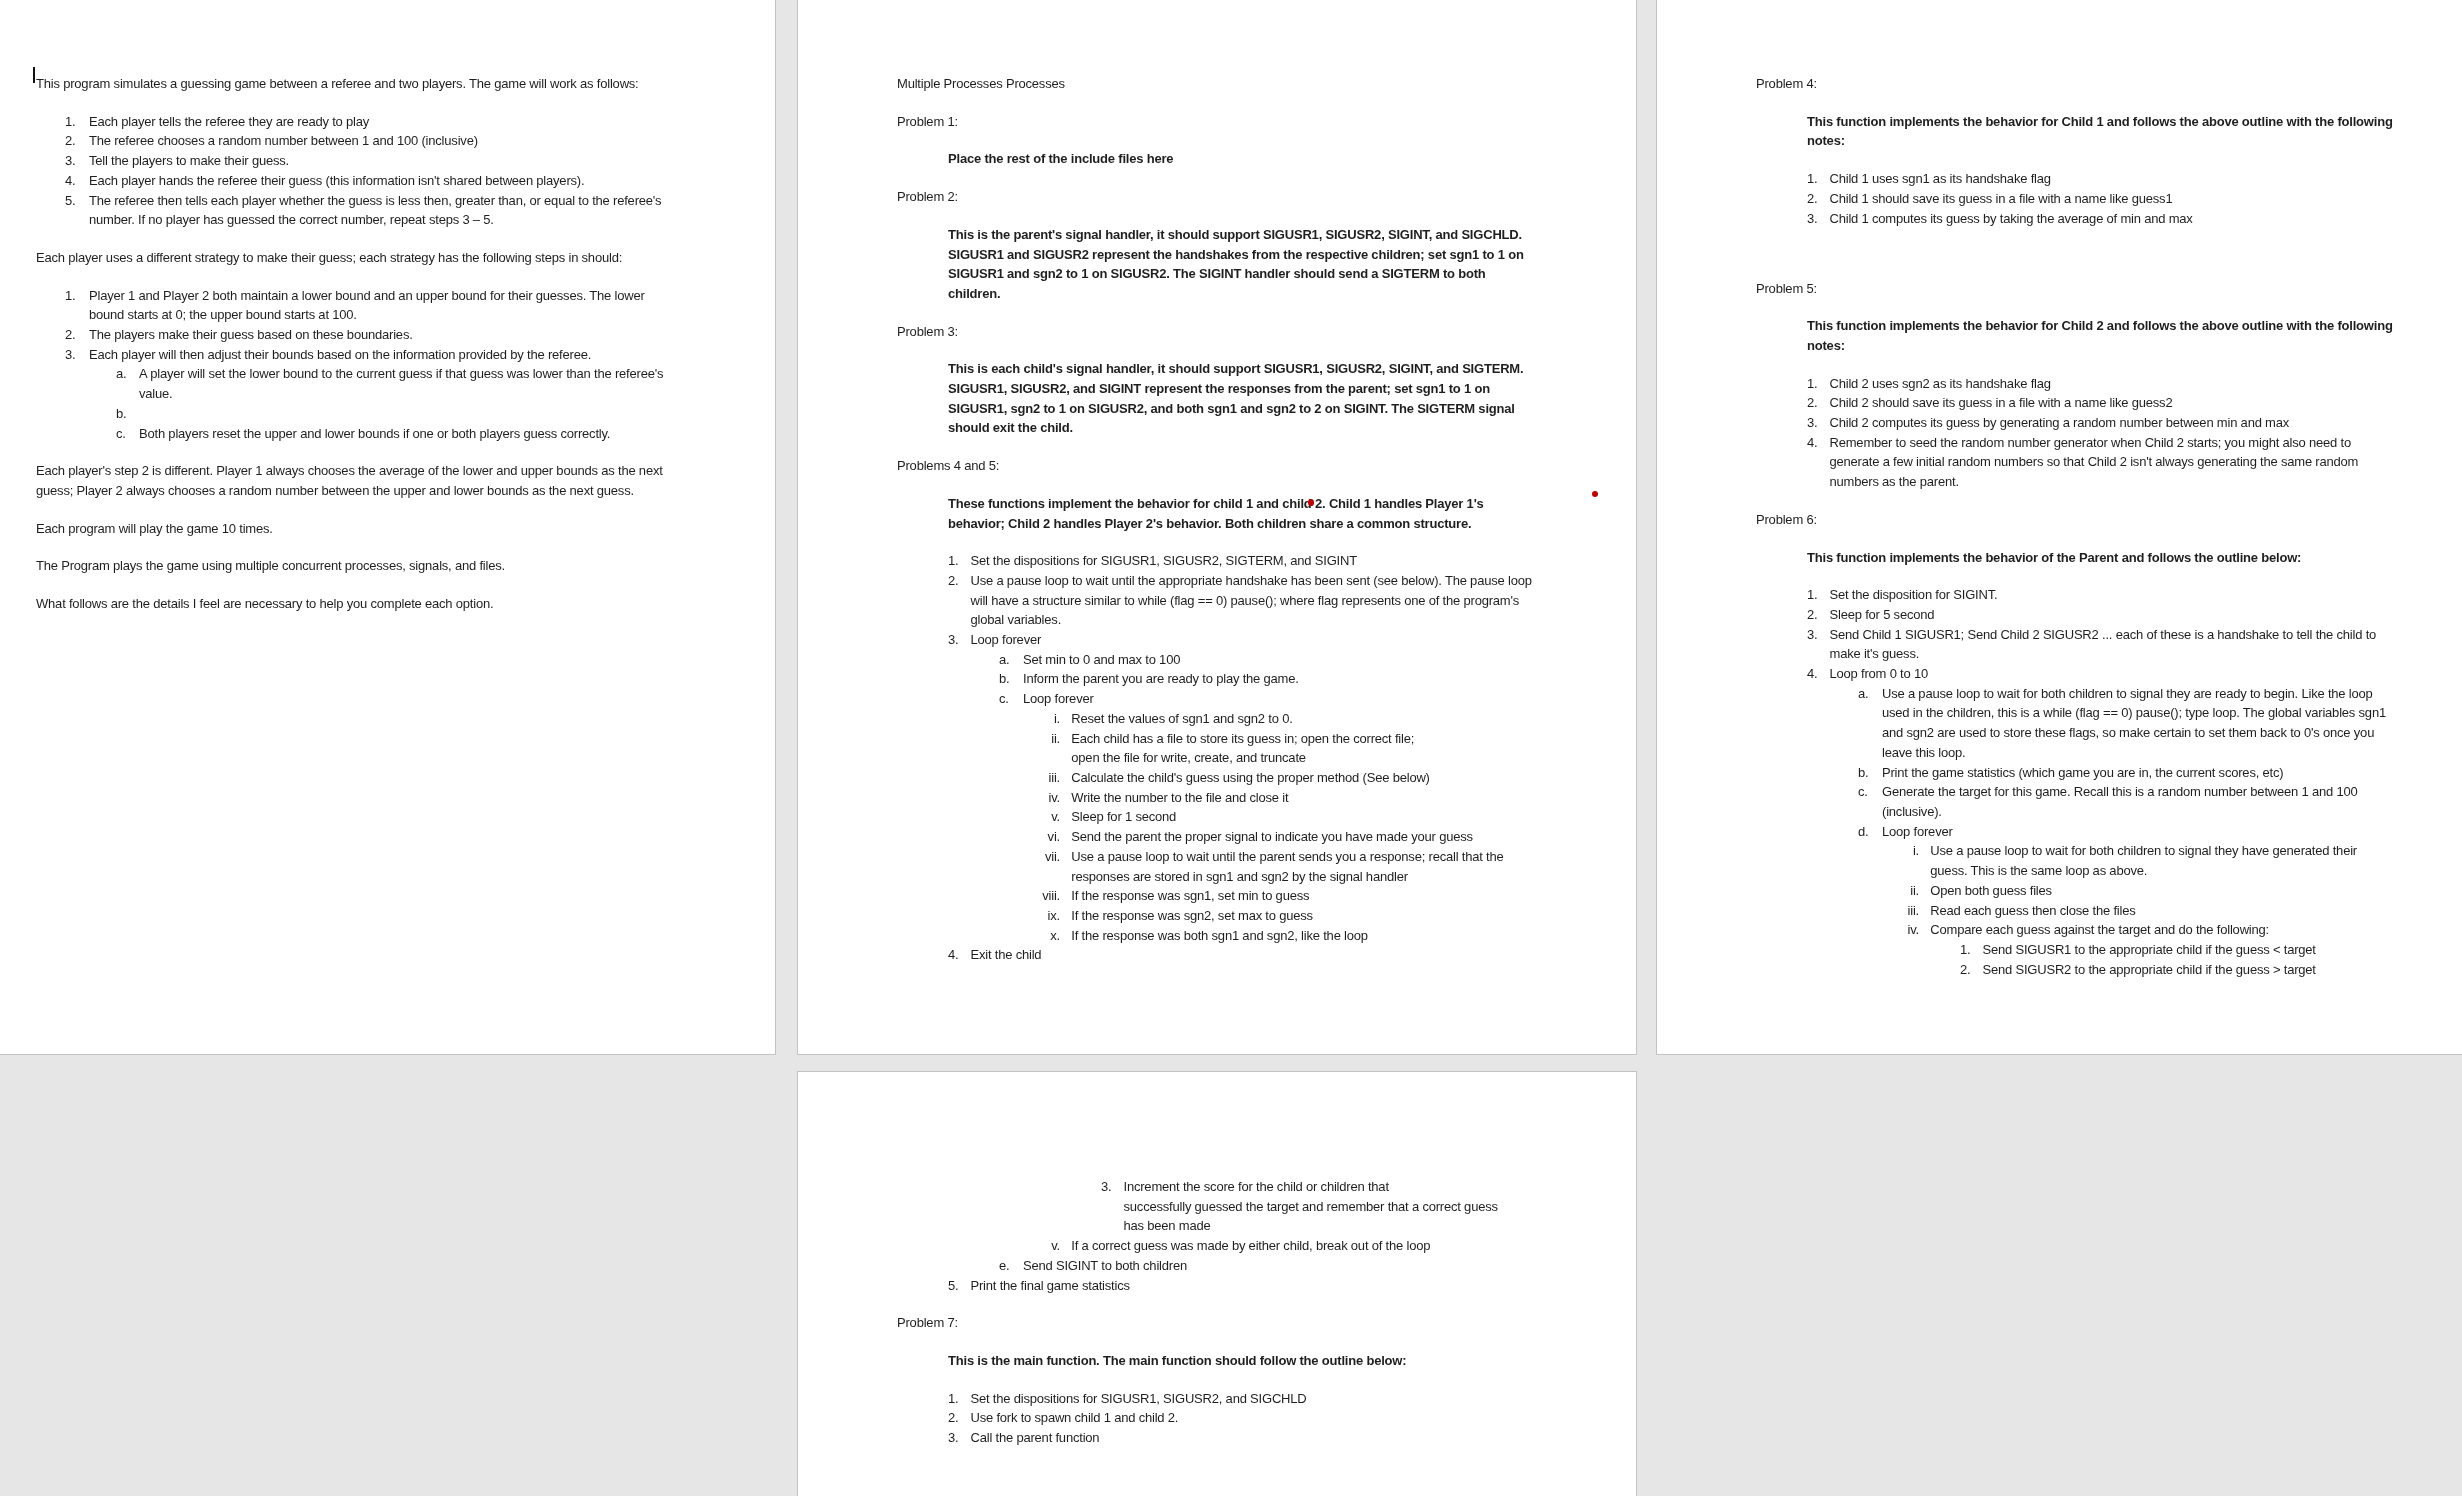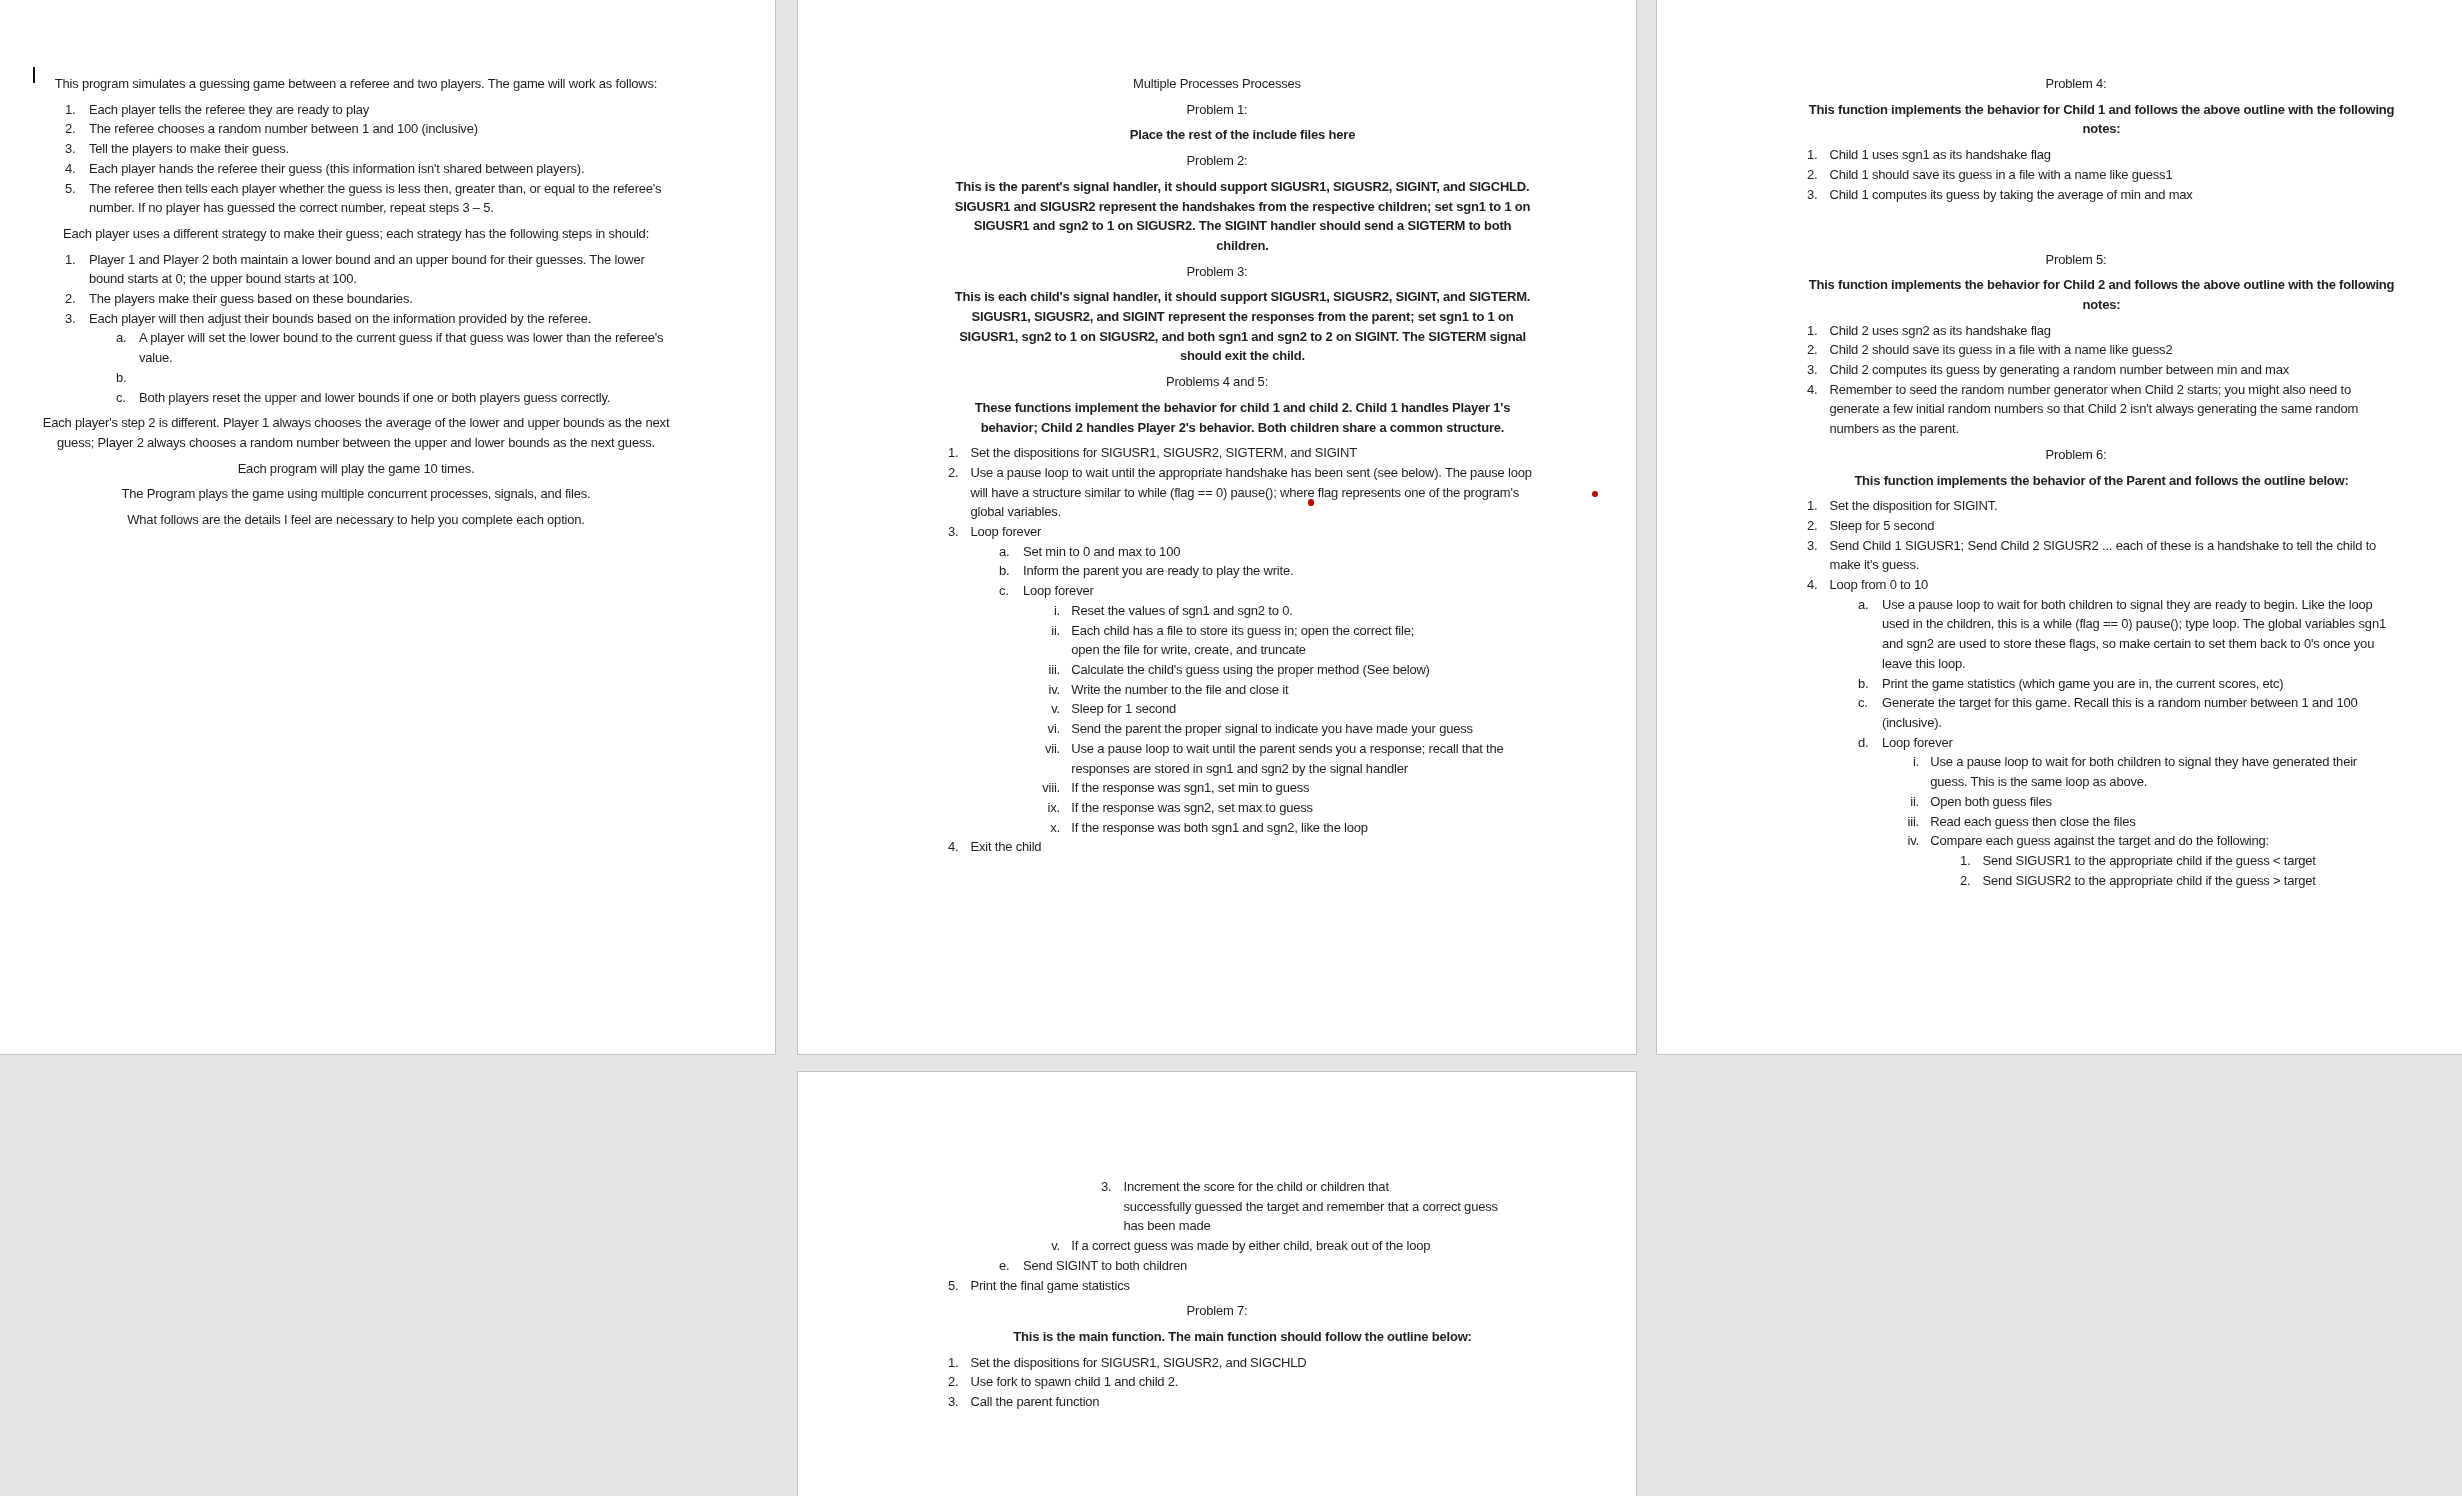--- a/index.html
+++ b/index.html
@@ -10,21 +10,21 @@
   .page-1{left:-64px;top:-32px;}
   .page-2{left:797px;top:-32px;}
   .page-3{left:1656px;top:-32px;}
   .page-4{left:797px;top:1071px;}
   .content{position:absolute;left:0;top:0;right:0;bottom:0;
     padding:105px 99px 48px 99px;color:#1f1f1f;font-size:13px;
     line-height:19.7px;letter-spacing:-0.2px;}
   .blk{display:flex;align-items:flex-start;margin:0;}
   .blk .tx{flex:1 1 auto;white-space:pre-wrap;}
   .blk .mk{flex:0 0 auto;}
-  .h,.p,.ind{margin:6px 0;text-align:center;}
+  .h,.p,.ind{margin:18px 0;}
   .content > .blk:first-child{margin-top:0;}
   .ind{padding-left:51px;font-weight:bold;}
   .a1{padding-left:29px;} .a1 .mk{width:24px;}
   .a2{padding-left:80px;} .a2 .mk{width:23px;}
   .b1{padding-left:51px;} .b1 .mk{width:22.5px;}
   .b2{padding-left:102px;} .b2 .mk{width:24px;}
   .b3{padding-left:118px;} .b3 .mk{width:45px;text-align:right;margin-right:11.3px;}
   .b4{padding-left:204px;} .b4 .mk{width:22.5px;}
   .sp{height:19.3px;margin:13px 0;}
   .caret{position:absolute;left:33px;top:67px;width:1.6px;height:16px;
@@ -142,21 +142,21 @@
         <div class="blk b1">
           <span class="mk">3.</span>
           <span class="tx">Loop forever</span>
         </div>
         <div class="blk b2">
           <span class="mk">a.</span>
           <span class="tx">Set min to 0 and max to 100</span>
         </div>
         <div class="blk b2">
           <span class="mk">b.</span>
-          <span class="tx">Inform the parent you are ready to play the write.</span>
+          <span class="tx">Inform the parent you are ready to play the game.</span>
         </div>
         <div class="blk b2">
           <span class="mk">c.</span>
           <span class="tx">Loop forever</span>
         </div>
         <div class="blk b3">
           <span class="mk">i.</span>
           <span class="tx">Reset the values of sgn1 and sgn2 to 0.</span>
         </div>
         <div class="blk b3">

